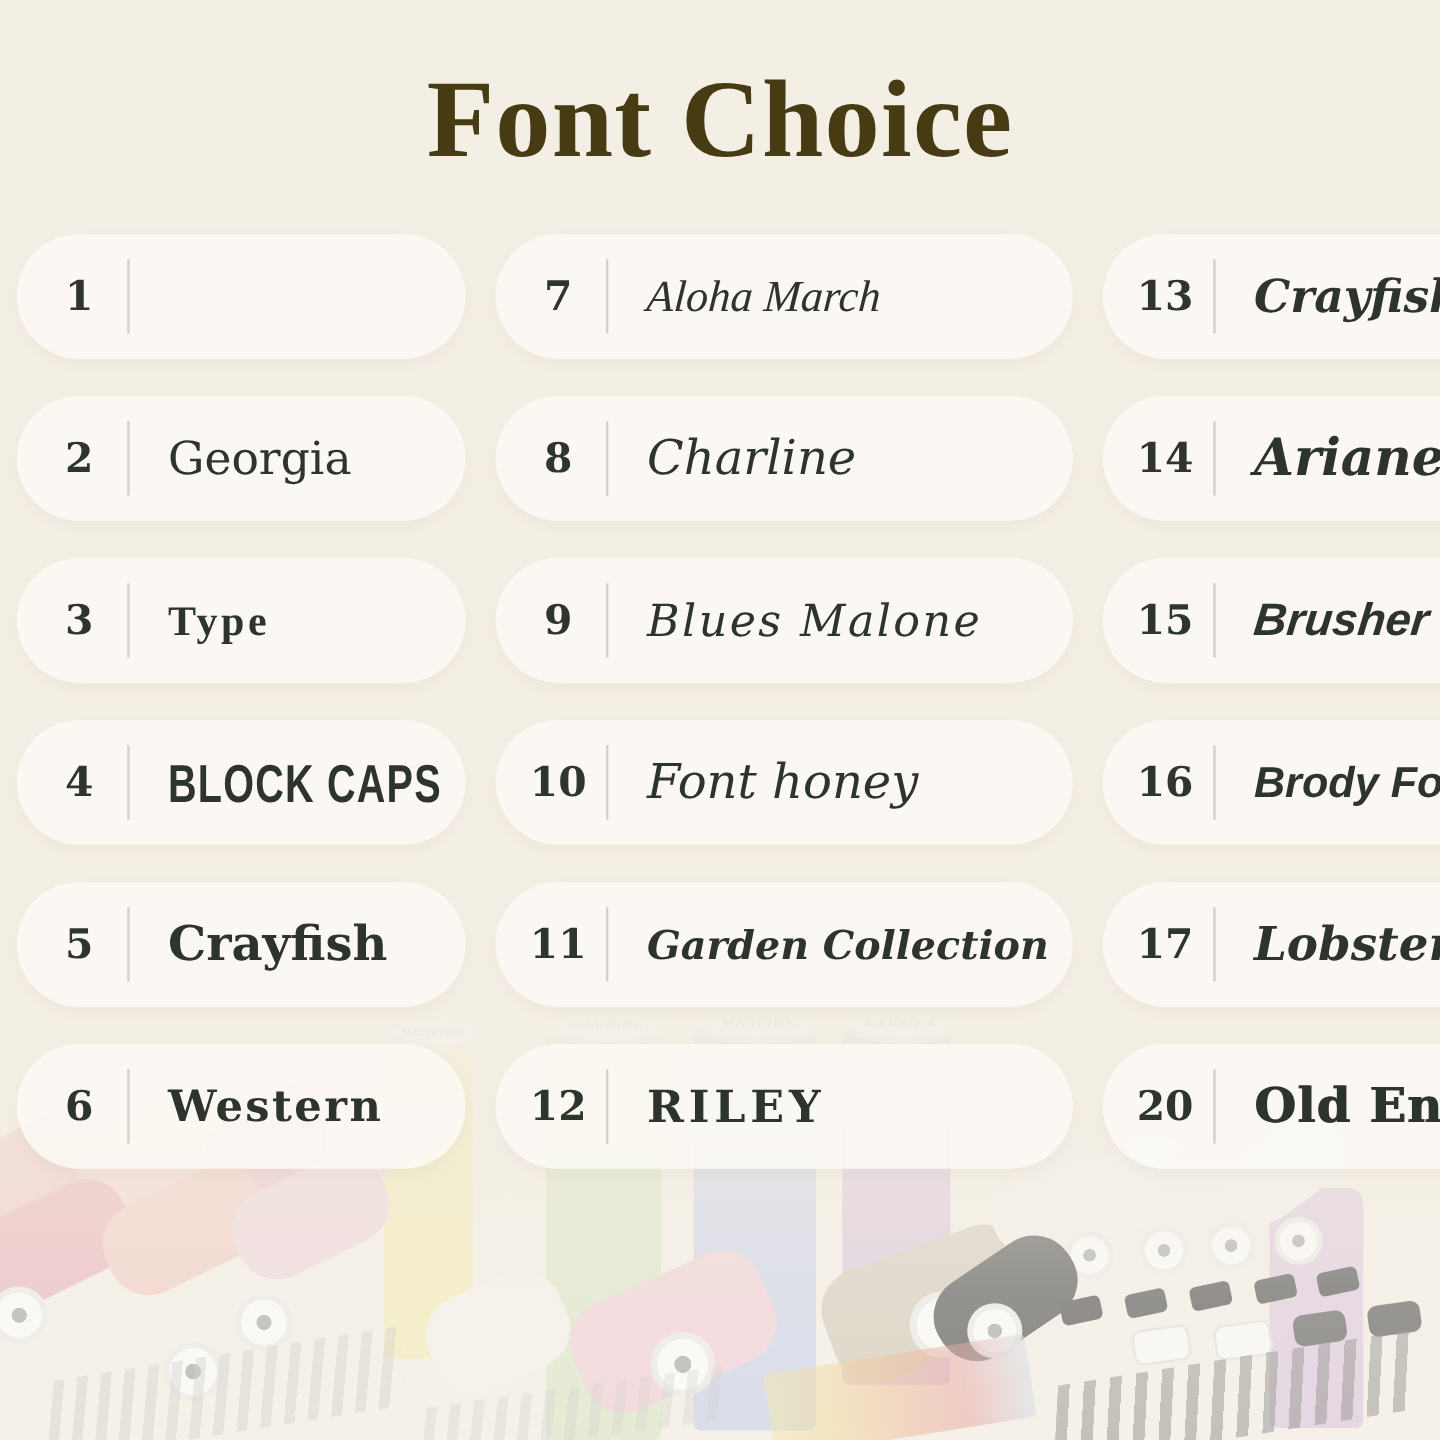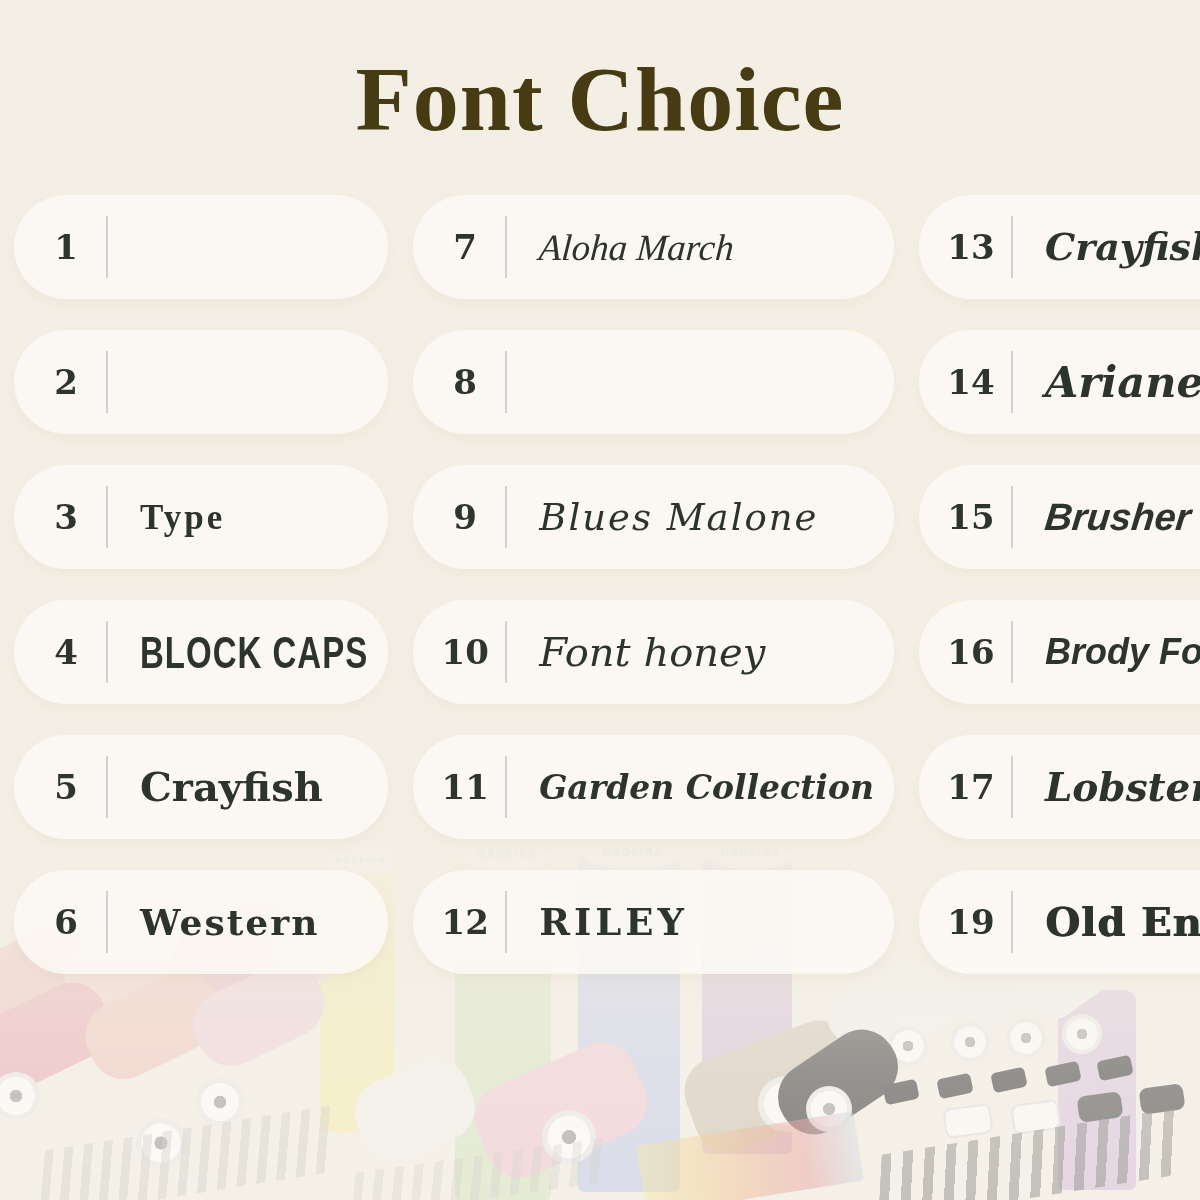--- a/index.html
+++ b/index.html
@@ -173,20 +173,21 @@
   <h1 class="title">Font Choice</h1>
 
   <div class="grid" id="grid">
       <div class="pill">
         <span class="num">1</span>
         <span class="vline"></span>
       </div>
       <div class="pill">
         <span class="num">2</span>
         <span class="vline"></span>
+        <span class="label f-georgia">Georgia</span>
       </div>
       <div class="pill">
         <span class="num">3</span>
         <span class="vline"></span>
         <span class="label f-type">Type</span>
       </div>
       <div class="pill">
         <span class="num">4</span>
         <span class="vline"></span>
         <span class="label f-blockcaps">BLOCK CAPS</span>
@@ -202,20 +203,21 @@
         <span class="label f-western">Western</span>
       </div>
       <div class="pill">
         <span class="num">7</span>
         <span class="vline"></span>
         <span class="label f-aloha">Aloha March</span>
       </div>
       <div class="pill">
         <span class="num">8</span>
         <span class="vline"></span>
+        <span class="label f-charline">Charline</span>
       </div>
       <div class="pill">
         <span class="num">9</span>
         <span class="vline"></span>
         <span class="label f-blues">Blues Malone</span>
       </div>
       <div class="pill">
         <span class="num">10</span>
         <span class="vline"></span>
         <span class="label f-hello">Font honey</span>
@@ -249,20 +251,20 @@
         <span class="num">16</span>
         <span class="vline"></span>
         <span class="label f-brody">Brody Font</span>
       </div>
       <div class="pill">
         <span class="num">17</span>
         <span class="vline"></span>
         <span class="label f-lobster">Lobster</span>
       </div>
       <div class="pill">
-        <span class="num">19</span>
+        <span class="num">20</span>
         <span class="vline"></span>
         <span class="label f-oldenglish">Old English</span>
       </div>
     </div>
 
 
 </div>
 
 </body></html>

